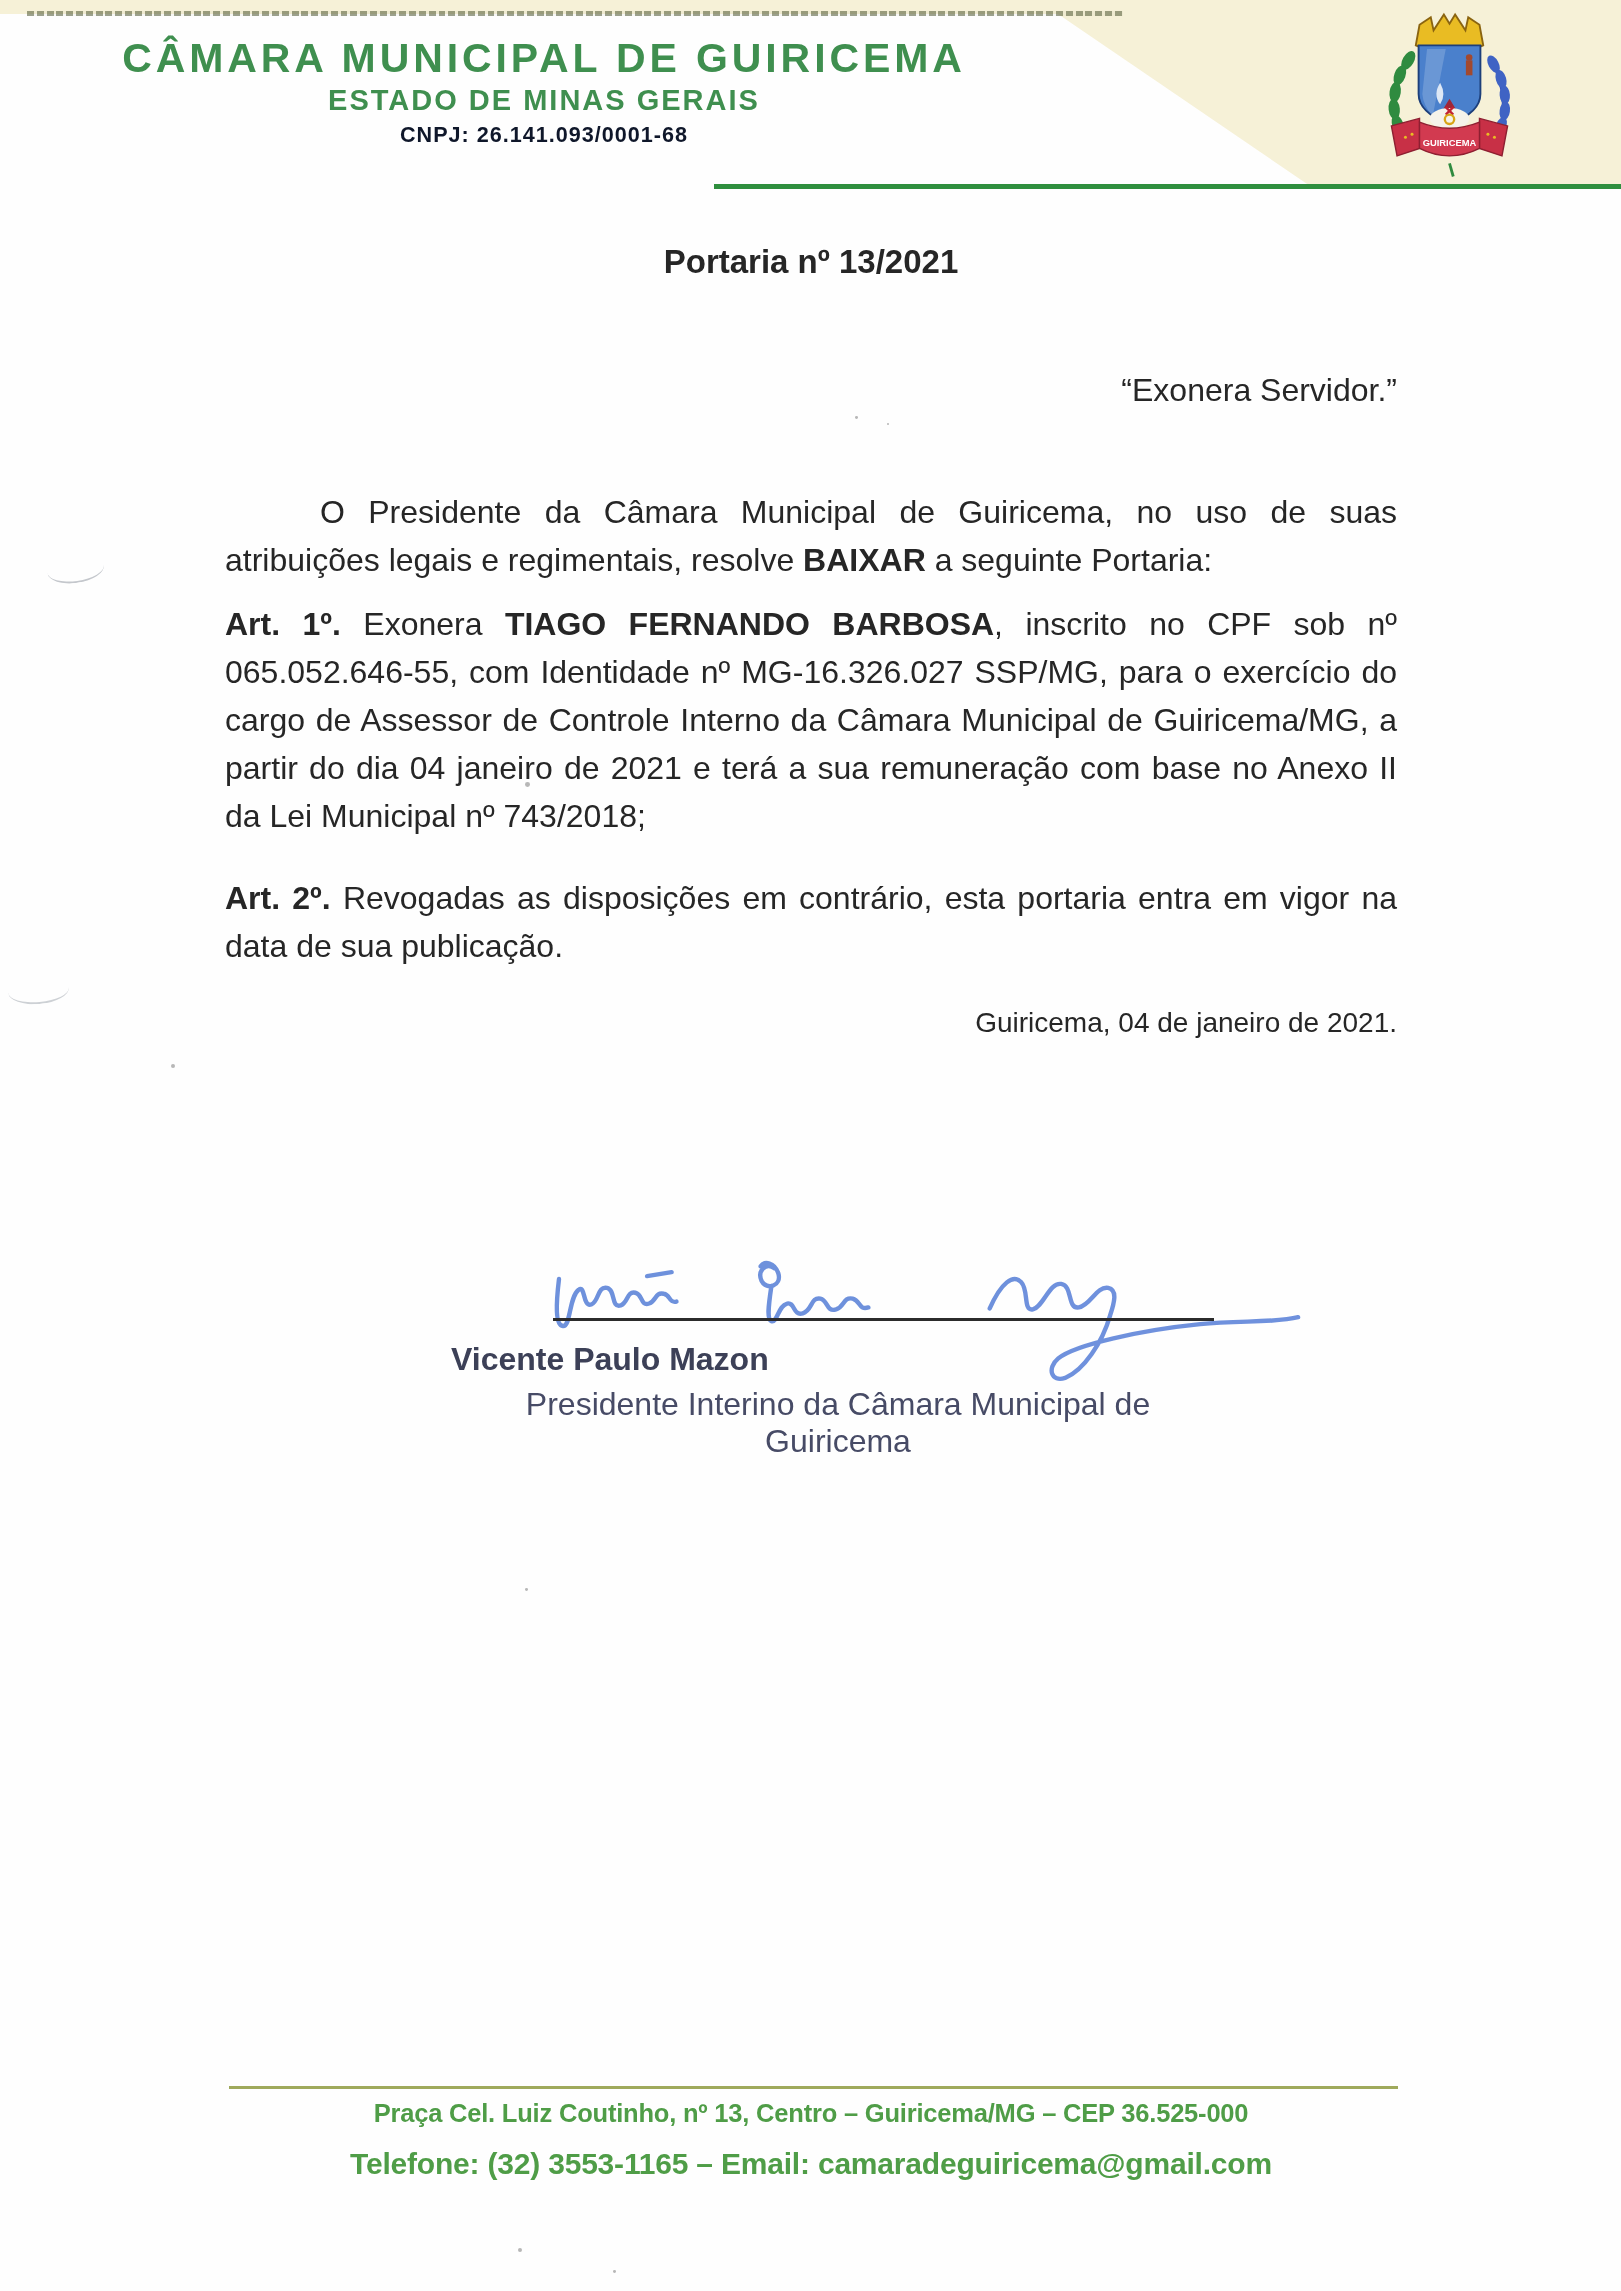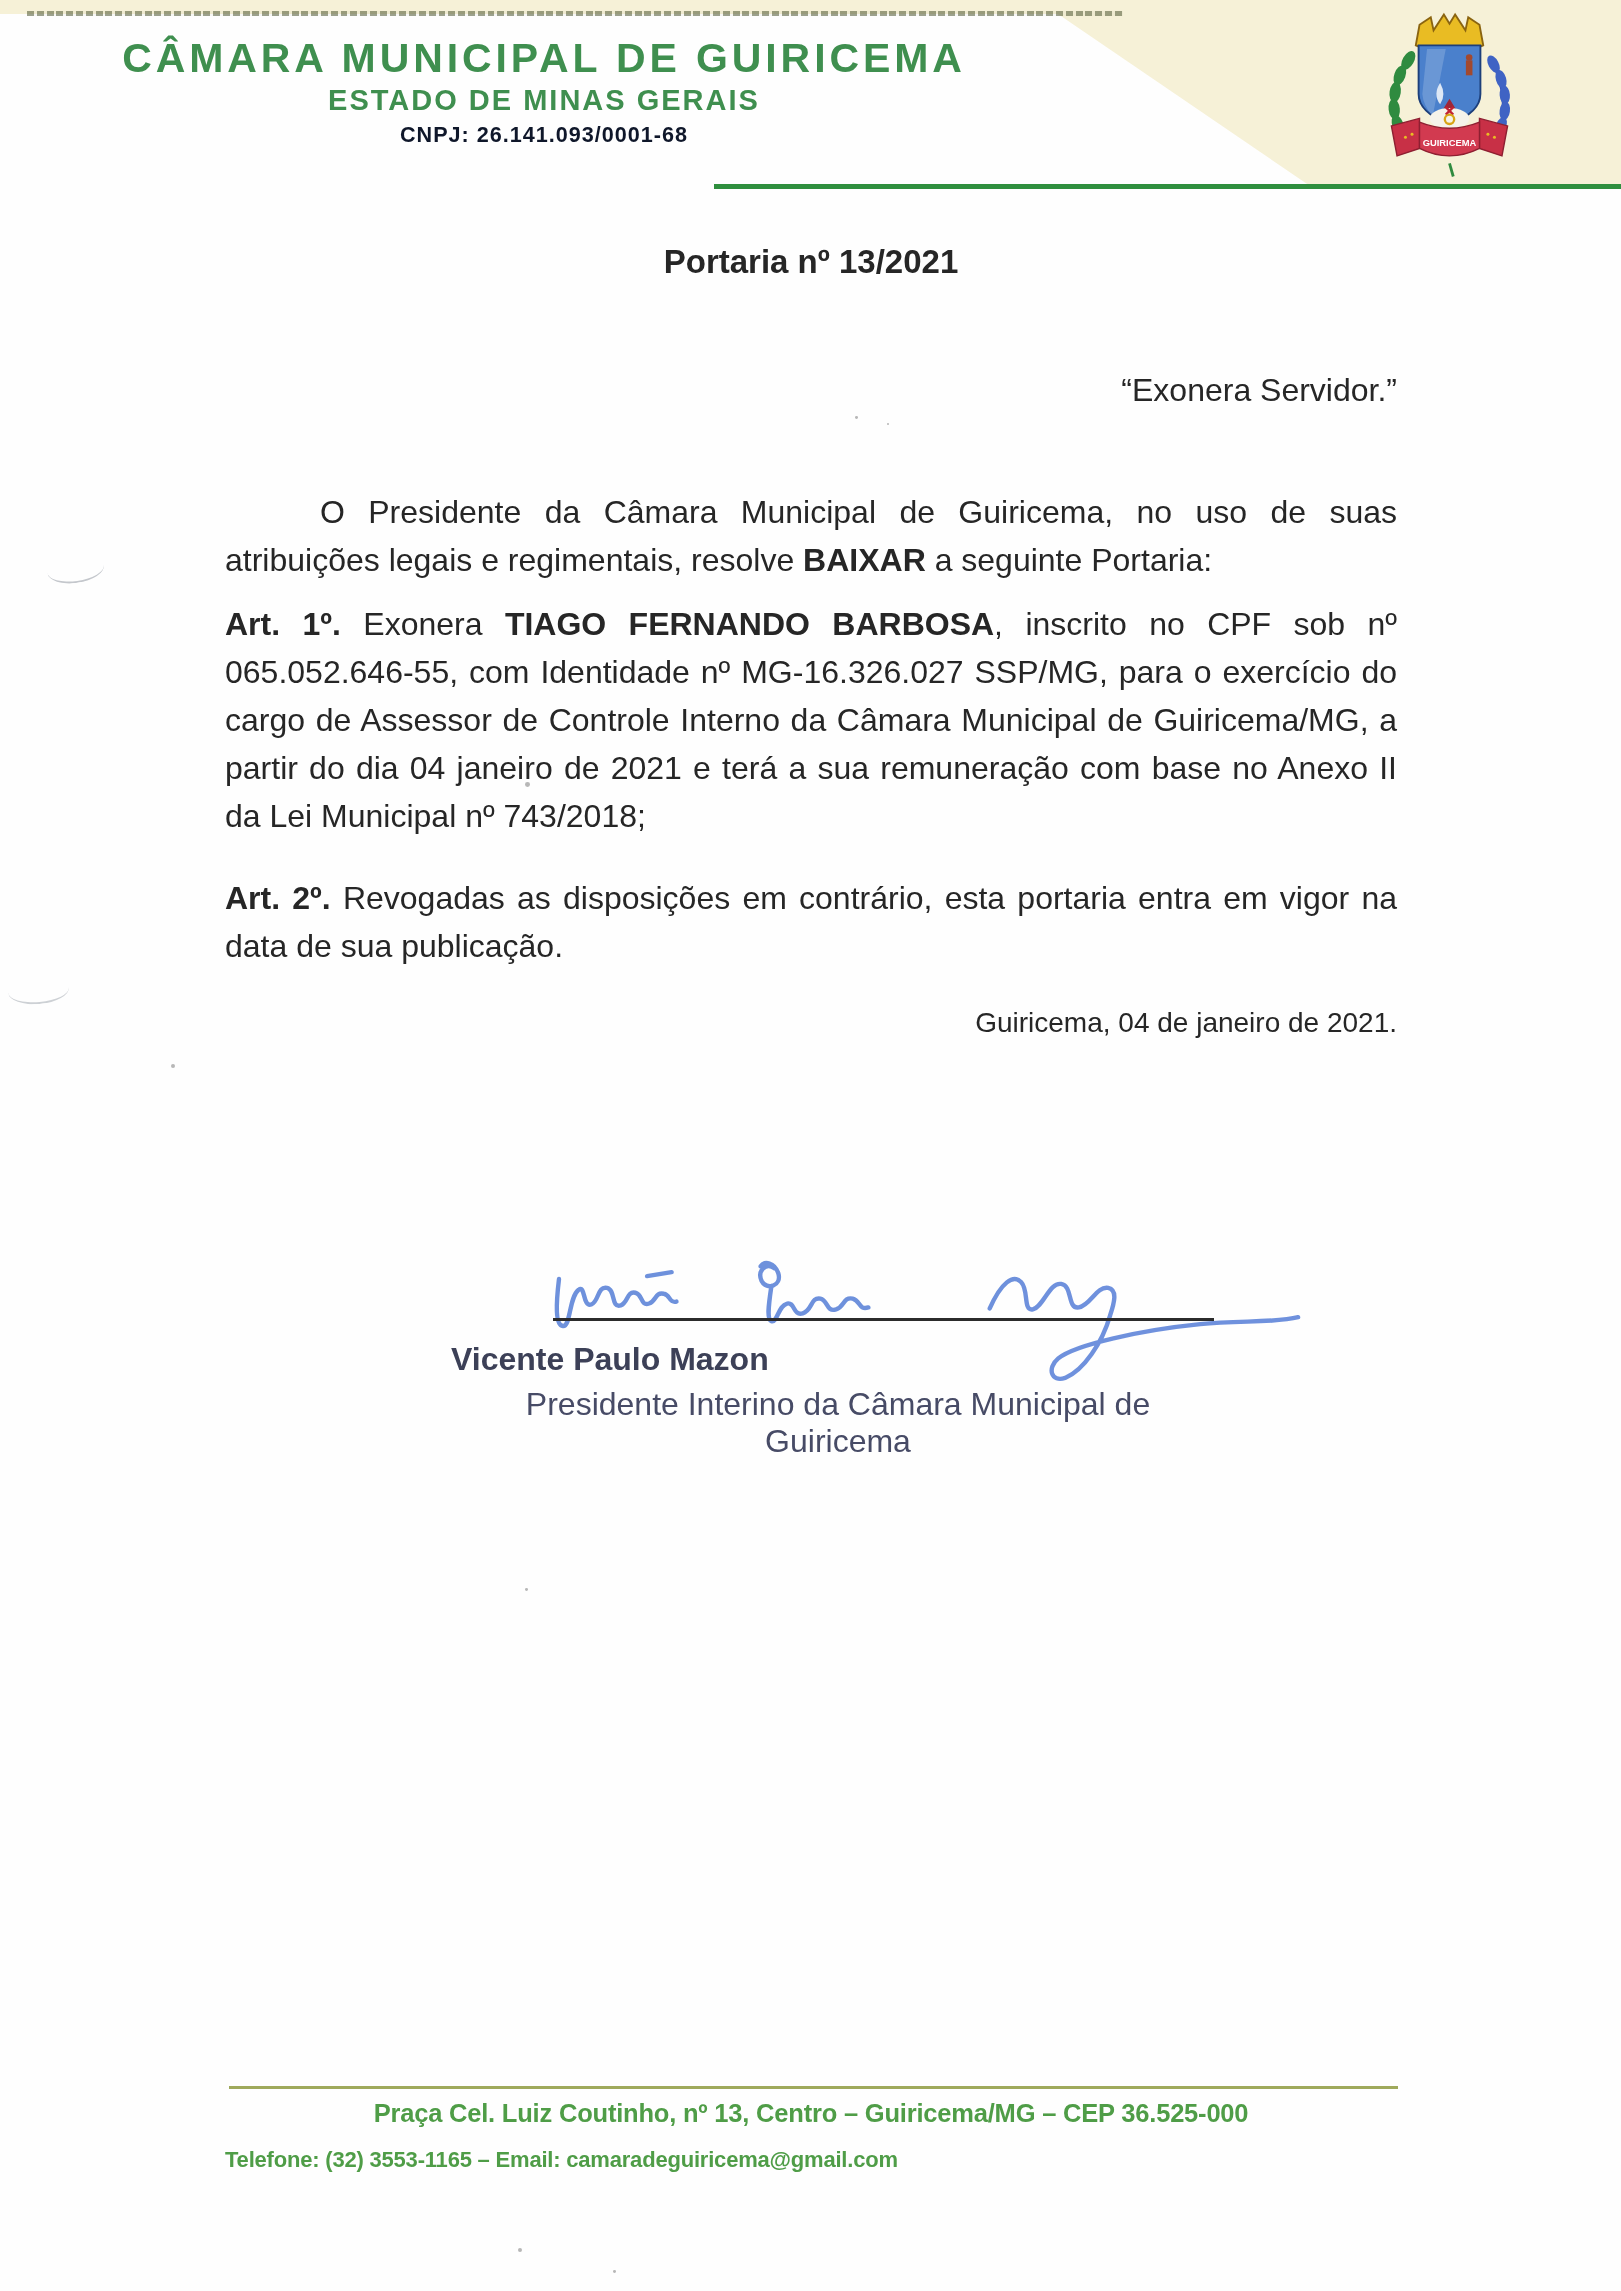--- a/index.html
+++ b/index.html
@@ -35,22 +35,22 @@
   
   .sig-line{left:553px;top:1318px;width:661px;height:2.9px;background:#2b2b2b;}
   .sig-name{left:451px;top:1341px;width:774px;text-align:left;font-weight:bold;
             font-size:32px;color:#3c4057;}
   .sig-role{left:451px;top:1386px;width:774px;text-align:center;font-size:32px;color:#474b66;}
 
   
   .footer-rule{left:229px;top:2086px;width:1169px;height:2.9px;background:#8e9a40;opacity:.85;}
   .footer-address{left:225px;top:2099px;width:1172px;text-align:center;font-weight:bold;
                   font-size:25.5px;letter-spacing:-0.2px;color:#4f9d47;}
-  .footer-contact{left:225px;top:2147px;width:1172px;font-weight:bold;
-                  font-size:22px;letter-spacing:-0.2px;color:#4f9d47;}
+  .footer-contact{left:225px;top:2147px;width:1172px;text-align:center;font-weight:bold;
+                  font-size:30px;letter-spacing:-0.2px;color:#4f9d47;}
 
   
   .arc{border:0;border-bottom:2.9px solid #b6bac0;border-radius:50%;opacity:.8;}
   .arc1{left:47px;top:555px;width:57px;height:25.5px;transform:rotate(-8deg);}
   .arc2{left:7.8px;top:976px;width:61px;height:25.5px;transform:rotate(-5deg);border-color:#c2c6cb;}
   .speck{border-radius:50%;background:#909090;opacity:.65;}
 </style>
 </head>
 <body>
 

